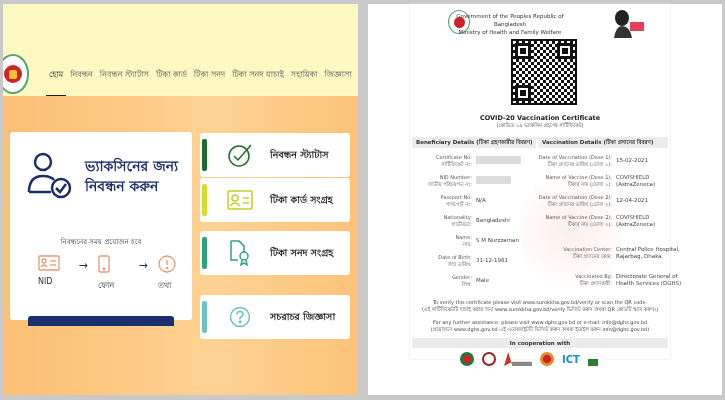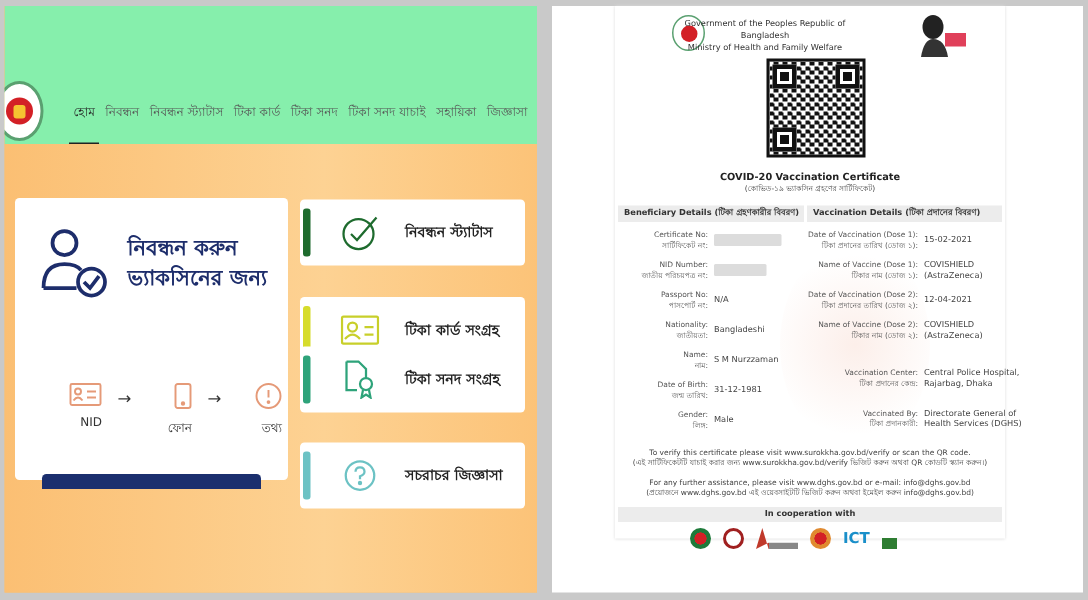--- a/index.html
+++ b/index.html
@@ -1,32 +1,32 @@
 <!DOCTYPE html>
 <html><head>
 <meta charset="utf-8">
 <style>
   *{box-sizing:border-box;margin:0;padding:0;}
   body{width:725px;height:400px;background:#c9c9c9;font-family:"DejaVu Sans",sans-serif;position:relative;overflow:hidden;}
   .left{position:absolute;left:3px;top:4px;width:355px;height:391px;background:#fdbf6a;overflow:hidden;}
-  .nav{position:absolute;left:0;top:0;width:400px;height:92px;background:#86efac;}
+  .nav{position:absolute;left:0;top:0;width:400px;height:92px;background:#fef9c3;}
   .logo{position:absolute;left:-6px;top:50px;width:32px;height:40px;border-radius:50%;border:2px solid #5aa070;background:#fff;display:flex;align-items:center;justify-content:center;}
   .logo .sun{width:18px;height:18px;border-radius:50%;background:#d32026;display:flex;align-items:center;justify-content:center;}
   .logo .sun i{width:8px;height:9px;background:#f5c331;border-radius:2px;}
   .menu{position:absolute;left:46px;top:64px;display:flex;gap:7px;font-size:8px;color:#555;white-space:nowrap;}
   .menu span{cursor:pointer;}
   .menu span.active{color:#222;position:relative;}
   .menu span.active:after{content:"";position:absolute;left:-3px;right:-3px;top:27px;height:3px;background:#222;}
   .band{position:absolute;left:0;top:92px;width:355px;height:300px;background:linear-gradient(90deg,#fbbf73 0%,#fdd293 60%,#fcc378 100%);}
   .reg{position:absolute;left:10px;top:132px;width:182px;height:188px;background:#fff;border-radius:3px;}
   .reg .pic{position:absolute;left:17px;top:20px;}
   .reg .title{position:absolute;left:75px;top:24px;font-size:14px;font-weight:bold;color:#1d2d6b;line-height:20px;}
   .reg .need{position:absolute;left:0;width:182px;top:104px;text-align:center;font-size:7px;color:#333;}
   .steps{position:absolute;left:28px;top:123px;display:flex;align-items:flex-start;}
-  .step{display:flex;flex-direction:column;align-items:flex-end;width:30px;font-size:8px;color:#333;}
+  .step{display:flex;flex-direction:column;align-items:flex-start;width:30px;font-size:8px;color:#333;}
   .step .lbl{margin-top:6px;}
   .arrow{width:30px;text-align:center;font-size:11px;color:#333;margin-top:4px;}
   .reg .btn{position:absolute;left:18px;top:184px;width:146px;height:10px;background:#1b2f6e;border-radius:3px 3px 0 0;}
   .card{position:absolute;left:200px;width:150px;height:44px;background:#fff;border-radius:3px;display:flex;align-items:center;cursor:pointer;}
   .card .bar{position:absolute;left:2px;top:6px;bottom:6px;width:5px;border-radius:2px;}
   .card .ic{width:40px;margin-left:20px;display:flex;justify-content:center;}
   .card .lbl{font-size:9.5px;font-weight:bold;color:#222;margin-left:10px;}
   .right{position:absolute;left:368px;top:4px;width:354px;height:391px;background:#fff;}
   .cert{position:absolute;left:410px;top:4px;width:260px;height:355px;background:#fff;box-shadow:0 0 2px #ddd;}
   .hdr{position:absolute;left:445px;top:12px;width:130px;text-align:center;font-size:5.5px;color:#333;line-height:8px;}
@@ -79,23 +79,24 @@
   <div class="pic">
     <svg width="46" height="48" viewBox="0 0 46 48" fill="none" stroke="#1d2d6b" stroke-width="2.5">
       <circle cx="16" cy="10" r="8"></circle>
       <path d="M2 40 Q2 24 16 24 Q24 24 27 28"></path>
       <line x1="2" y1="40" x2="24" y2="40"></line>
       <circle cx="34" cy="36" r="9"></circle>
       <path d="M29 36 L33 40 L39 32"></path>
     </svg>
   </div>
   <div class="title">
+    <div>ভ্যাকসিনের জন্য</div>
     <div>নিবন্ধন করুন</div>
-    <div>ভ্যাকসিনের জন্য</div>
-  </div>
+  </div>
+  <div class="need">নিবন্ধনের সময় প্রয়োজন হবে</div>
   <div class="steps">
     <div class="step">
       <svg width="22" height="16" viewBox="0 0 22 16" fill="none" stroke="#e59a78" stroke-width="1.3">
           <rect x="1" y="1" width="20" height="14" rx="1"></rect>
           <circle cx="6" cy="6" r="2"></circle>
           <path d="M3 12 Q6 8 9 12"></path>
           <line x1="12" y1="6" x2="18" y2="6"></line>
           <line x1="12" y1="10" x2="18" y2="10"></line>
         </svg>
       <span class="lbl">NID</span>
@@ -124,21 +125,21 @@
 <div class="card" style="top:133px">
   <div class="bar" style="background:#1e6b2e"></div>
   <div class="ic">
     <svg width="26" height="26" viewBox="0 0 26 26" fill="none" stroke="#1e6b2e" stroke-width="1.5">
         <circle cx="12" cy="14" r="10"></circle>
         <path d="M7 14 L11 18 L24 3"></path>
       </svg>
   </div>
   <span class="lbl">নিবন্ধন স্ট্যাটাস</span>
 </div>
-<div class="card" style="top:198px">
+<div class="card" style="top:178px">
   <div class="bar" style="background:#d6dc2c"></div>
   <div class="ic">
     <svg width="26" height="20" viewBox="0 0 26 20" fill="none" stroke="#c8cf2a" stroke-width="1.5">
         <rect x="1" y="1" width="24" height="18" rx="1"></rect>
         <circle cx="8" cy="8" r="3"></circle>
         <path d="M3 16 Q8 10 13 16"></path>
         <line x1="16" y1="8" x2="22" y2="8"></line>
         <line x1="16" y1="13" x2="22" y2="13"></line>
       </svg>
   </div>

